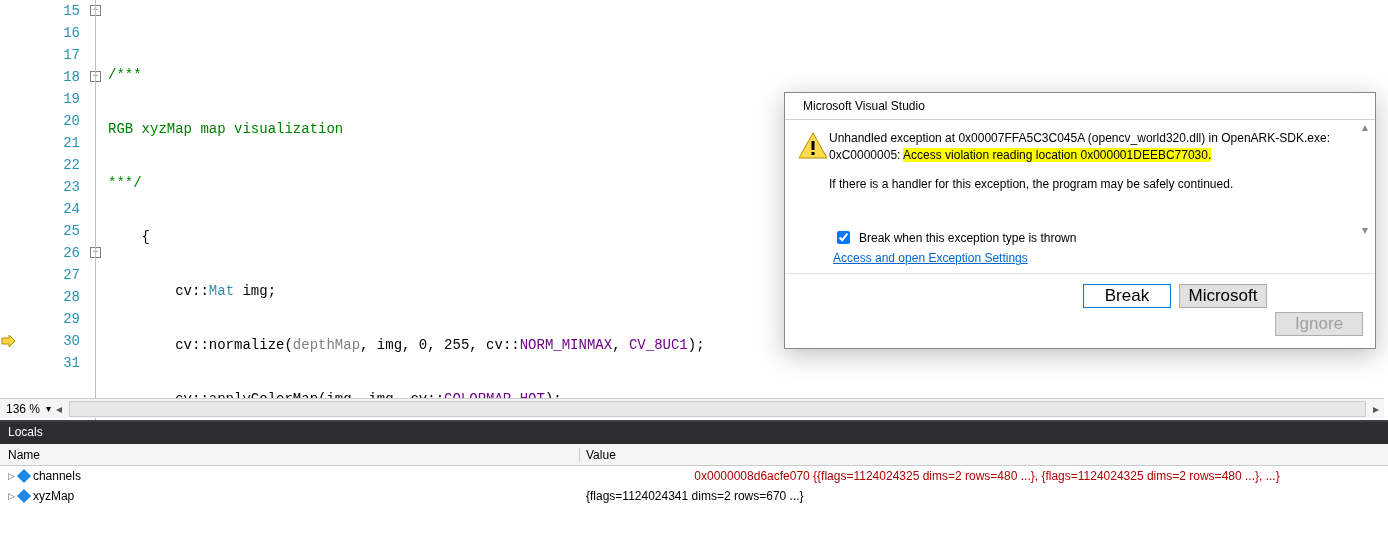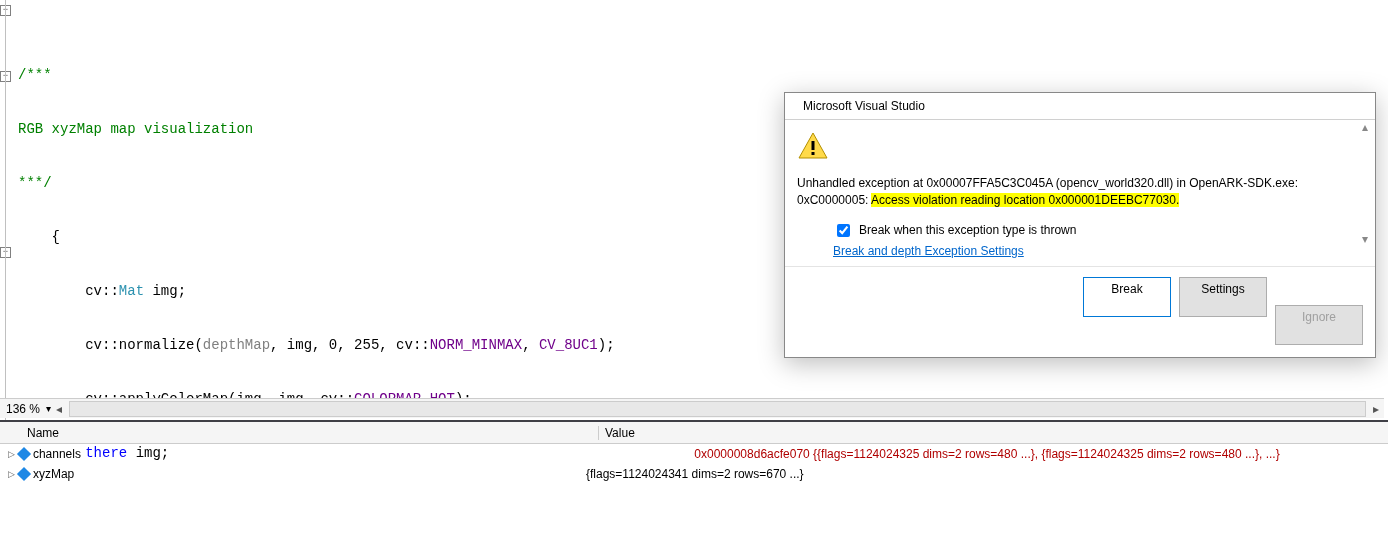--- a/index.html
+++ b/index.html
@@ -93,21 +93,21 @@
     padding: 3px 8px;
     height: 22px;
   }
   .locals-header {
     display: flex;
     background: #f5f5f5;
     border-bottom: 1px solid #ccc;
     height: 22px;
     align-items: center;
   }
-  .locals-header .col-name { width: 580px; padding-left: 8px; border-right: 1px solid #ccc; margin-left: 19px;}
+  .locals-header .col-name { width: 580px; padding-left: 8px; border-right: 1px solid #ccc;}
   .locals-header .col-value { flex:1; padding-left: 6px;}
   .locals-row {
     display: flex; height: 20px; align-items: center;
   }
   .locals-row .col-name { width: 580px; padding-left: 8px; display:flex; align-items:center; gap:4px;}
   .locals-row .col-value { flex:1; padding-left: 6px;}
   .locals-row.red .col-value { color: #b00000; text-align: center; }
   .tri { font-size: 9px; color: #606060; }
   .diamond { width:10px;height:10px;transform:rotate(45deg);background:#1e88e5;display:inline-block;}
 
@@ -124,57 +124,75 @@
     font-size: 12px;
     color: #000;
   }
   .dialog-title {
     padding: 6px 18px;
     border-bottom: 1px solid #d0d0d0;
   }
   .dialog-body {
     display: flex;
     padding: 10px 12px 8px 12px;
-    gap: 10px;
-    flex-direction: column;
   }
   .warn-icon svg { width: 32px; height: 32px; }
   .dialog-text { flex:1; line-height: 1.4; }
   .dialog-text .msg2 { margin-top: 12px; }
   .dialog-hl { background: #ffff00; }
   .dialog-mid {
     padding: 4px 8px 8px 48px;
+    margin-top: 24px;
   }
   .chk-row { display:flex; align-items:center; gap:6px; }
   .link { color: #0066cc; text-decoration: underline; cursor: pointer; display:inline-block; margin-top:4px;}
   .dialog-buttons {
     display:flex; justify-content:flex-end; gap:8px;
     padding: 10px 12px 12px 12px;
     border-top: 1px solid #e4e4e4;
   }
   .btn {
     min-width: 88px;
-    height: 40px;
+    height: 24px;
     border: 1px solid #adadad;
     background: #e1e1e1;
     text-align:center;
     line-height:22px;
-    font-size:12px;
+    font-size:17px;
   }
   .btn.primary { border: 1px solid #0078d7; background:#fff;}
   .btn.disabled { color:#a0a0a0;margin-top:28px; }
   .scroll-v-dialog {
     position:absolute; right:2px; top:26px; bottom:110px; width:16px;
   }
   .sv-arrow{width:16px;height:16px;display:flex;align-items:center;justify-content:center;color:#888;}
 </style>
 </head>
 <body>
 
 <div class="editor-area">
+  <div class="gutter">
+    <div class="ln">15</div>
+    <div class="ln">16</div>
+    <div class="ln">17</div>
+    <div class="ln">18</div>
+    <div class="ln">19</div>
+    <div class="ln">20</div>
+    <div class="ln">21</div>
+    <div class="ln">22</div>
+    <div class="ln">23</div>
+    <div class="ln">24</div>
+    <div class="ln">25</div>
+    <div class="ln">26</div>
+    <div class="ln">27</div>
+    <div class="ln">28</div>
+    <div class="ln">29</div>
+    <div class="ln">30</div>
+    <div class="ln">31</div>
+  </div>
 
   <div class="outline-col">
     <div class="outline-box" style="top:5px;">−</div>
     <div class="outline-box" style="top:71px;">−</div>
     <div class="outline-box" style="top:247px;">−</div>
     <div style="position:absolute;left:5px;top:0;bottom:0;width:1px;background:#c0c0c0;"></div>
   </div>
 
   <div class="code-col">
     <div class="breakpoint-arrow" style="top:333px;left:-108px;">
@@ -204,20 +222,21 @@
 
 <div class="zoom-bar">
   <span class="zoom-label">136 %</span>
   <span style="font-size:10px;">▾</span>
   <div class="scroll-arrow">◂</div>
   <div class="scroll-h"></div>
   <div class="scroll-arrow">▸</div>
 </div>
 
 <div class="locals-panel">
+  <div class="locals-title">Locals</div>
   <div class="locals-header">
     <div class="col-name">Name</div>
     <div class="col-value">Value</div>
   </div>
   <div class="locals-row red">
     <div class="col-name">
       <span class="tri">▷</span>
       <span class="diamond"></span>
       <span>channels</span>
     </div>
@@ -238,33 +257,34 @@
   <div class="dialog-body">
     <div class="warn-icon">
       <svg viewBox="0 0 32 32">
         <path d="M16 3 L30 28 H2 Z" fill="#ffda4a" stroke="#b38f00" stroke-width="1"></path>
         <rect x="14.5" y="11" width="3" height="9" fill="#000"></rect>
         <rect x="14.5" y="22" width="3" height="3" fill="#000"></rect>
       </svg>
     </div>
     <div class="dialog-text">
       <div><span>Unhandled exception at 0x00007FFA5C3C045A (opencv_world320.dll) in OpenARK-SDK.exe: 0xC0000005: </span><span class="dialog-hl">Access violation reading location 0x000001DEEBC77030.</span></div>
+      <div class="msg2">If there is a handler for this exception, the program may be safely continued.</div>
     </div>
   </div>
   <div class="scroll-v-dialog">
     <div class="sv-arrow">▴</div>
     <div style="position:absolute;bottom:0;">
         <div class="sv-arrow">▾</div>
       </div>
   </div>
   <div class="dialog-mid">
     <div class="chk-row">
       <input type="checkbox" checked="" style="">
       <span>Break when this exception type is thrown</span>
     </div>
-    <span class="link">Break and depth Exception Settings</span>
+    <span class="link">Access and open Exception Settings</span>
   </div>
   <div class="dialog-buttons">
     <div class="btn primary">Break</div>
-    <div class="btn">Settings</div>
+    <div class="btn">Microsoft</div>
     <div class="btn disabled">Ignore</div>
   </div>
 </div>
 
 </body></html>

